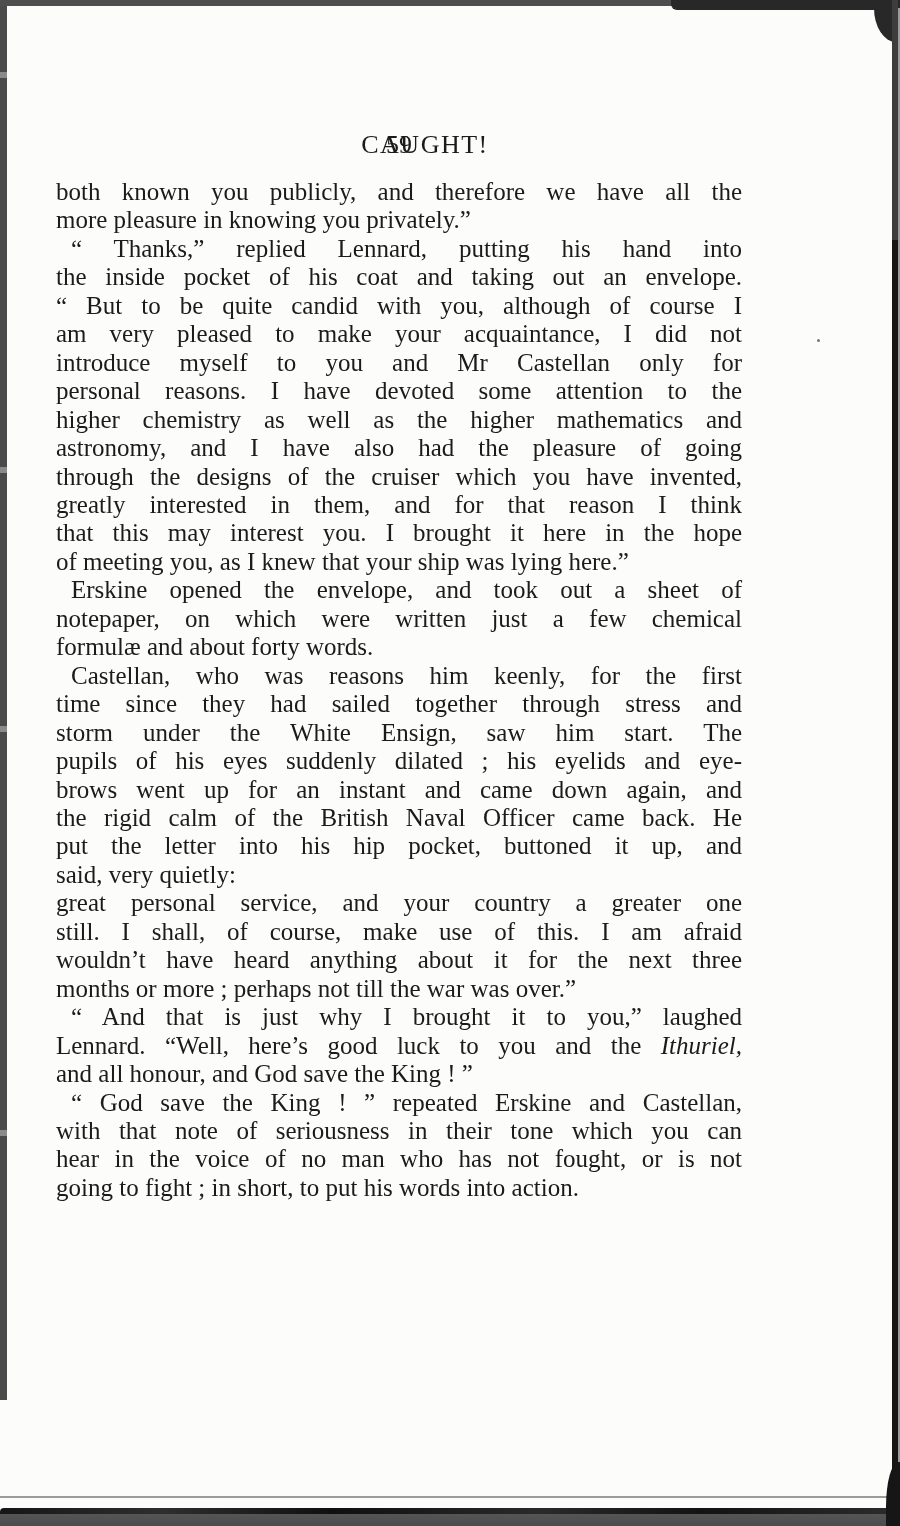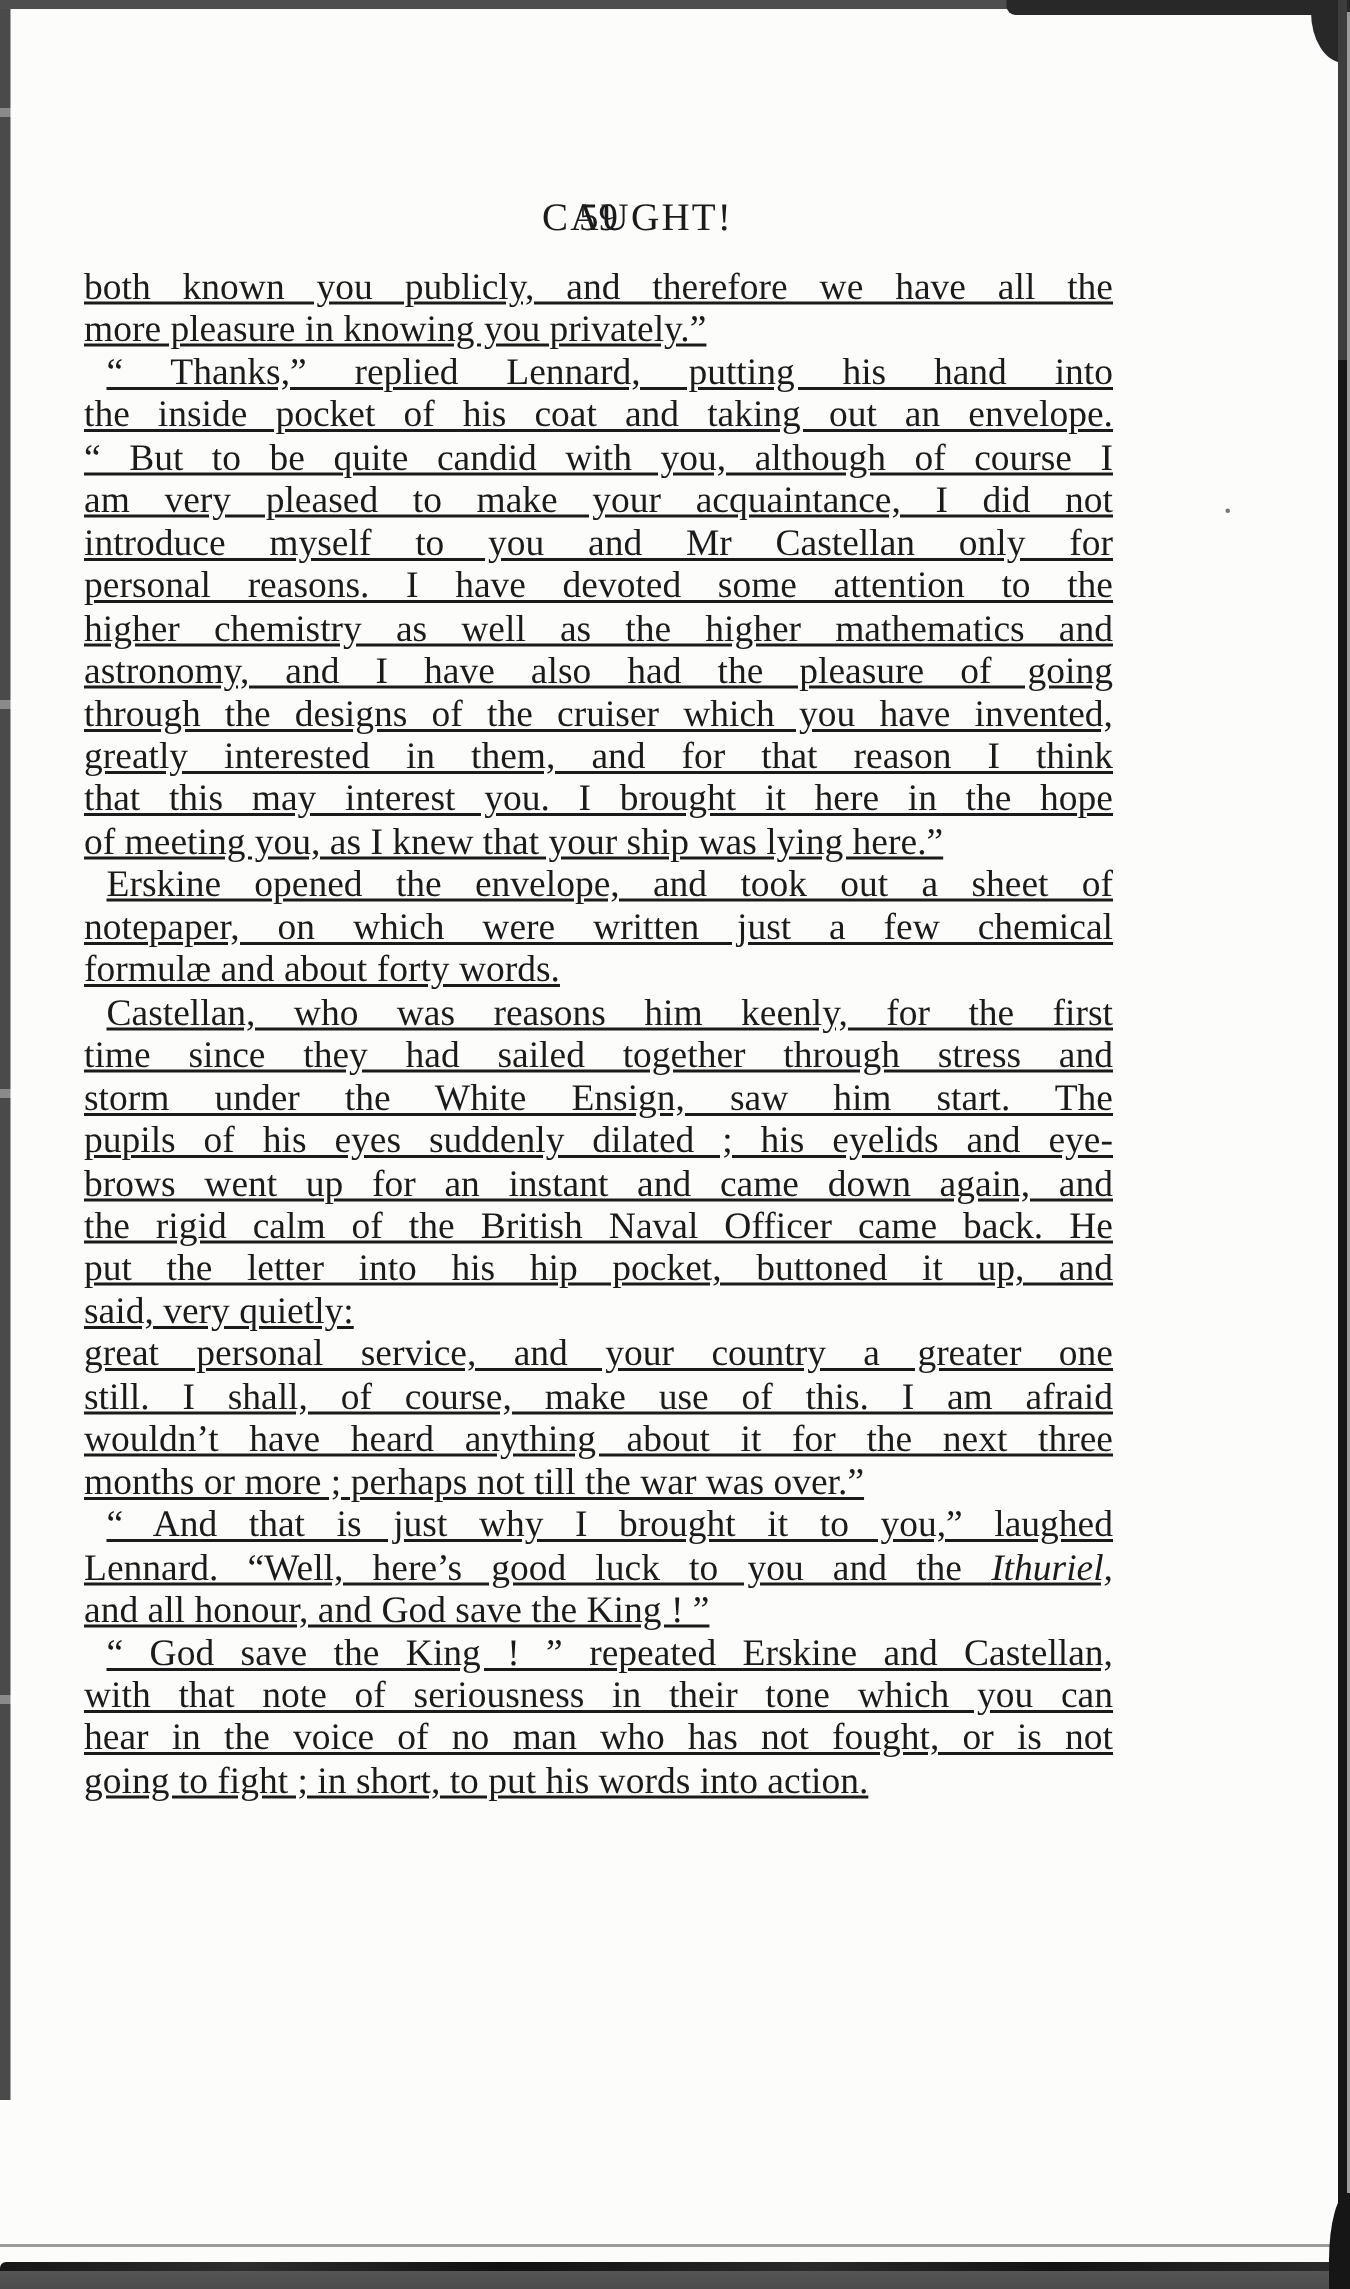--- a/index.html
+++ b/index.html
@@ -45,21 +45,21 @@
     text-align: center; font-size: 26px; line-height: 30px; letter-spacing: 1.5px;
   }
   .page-number {
     position: absolute; left: 56px; top: 130px; width: 686px;
     text-align: center; font-size: 26px; line-height: 30px;
   }
   .text-body {
     position: absolute; left: 56px; top: 178px; width: 686px;
     font-size: 25px; line-height: 28.45px;
   }
-  .line { text-align: justify; text-align-last: justify; white-space: normal; text-decoration: underline; }
+  .line { text-align: justify; text-align-last: justify; white-space: normal; }
   .line.last { text-align-last: left; }
   .line.indent { text-indent: 15px; }
   .it { font-style: italic; }
 </style>
 </head>
 <body>
 
 <div class="page">
 
   <div class="edge-left"></div>

